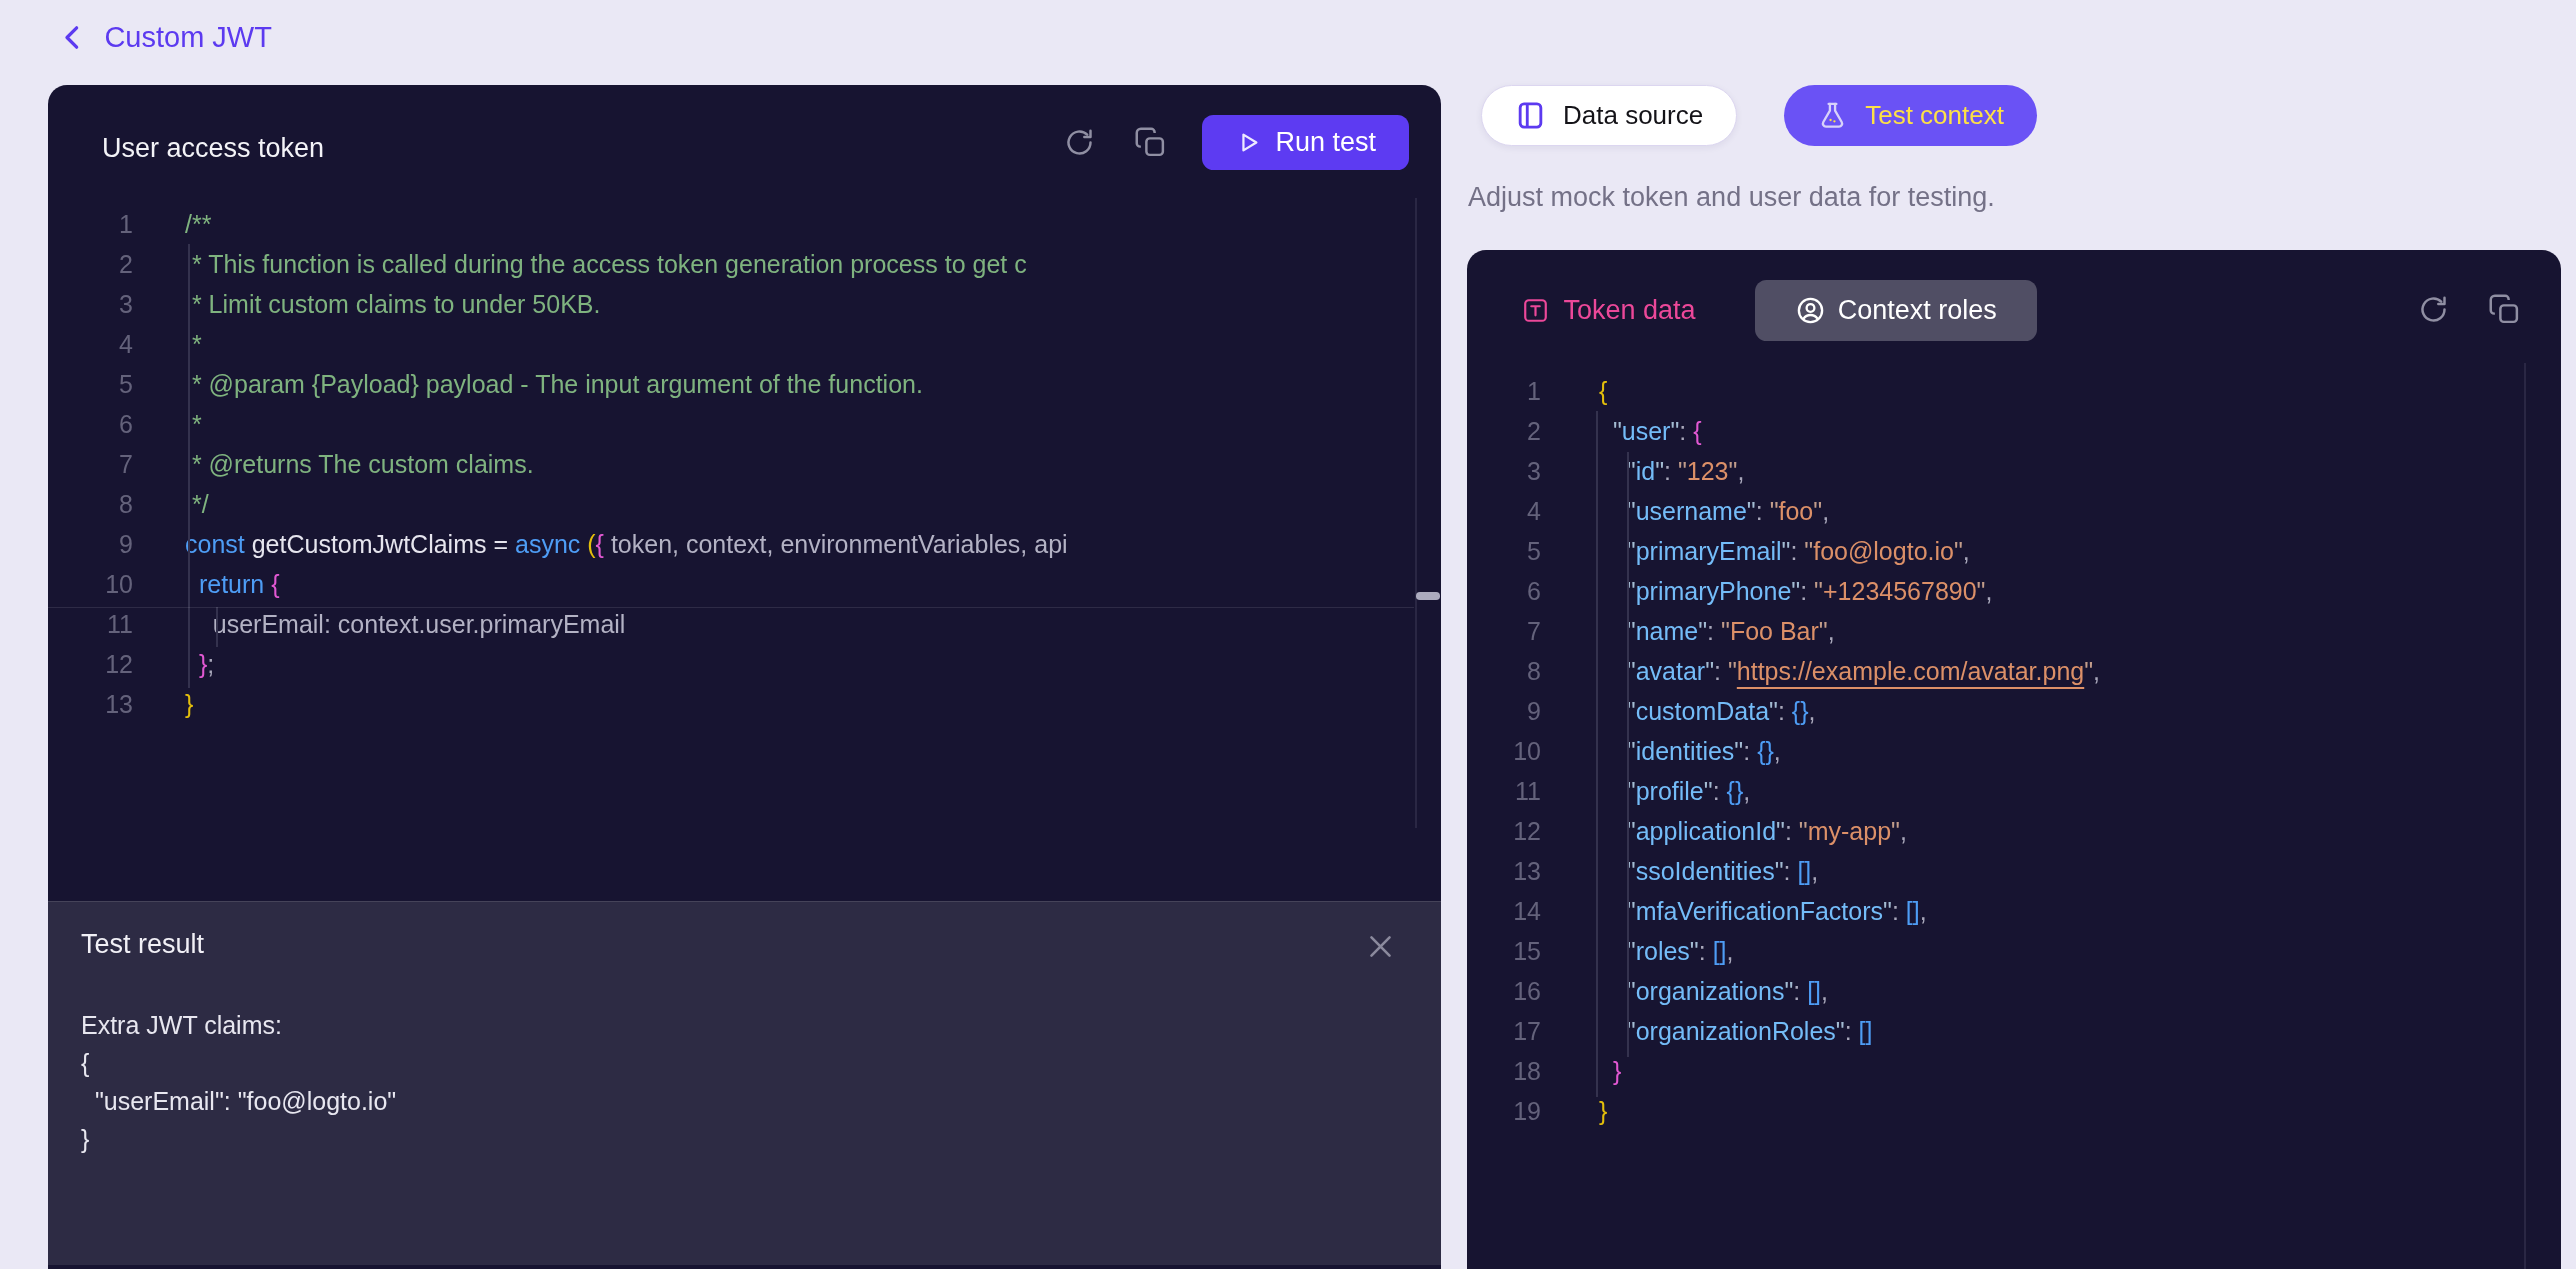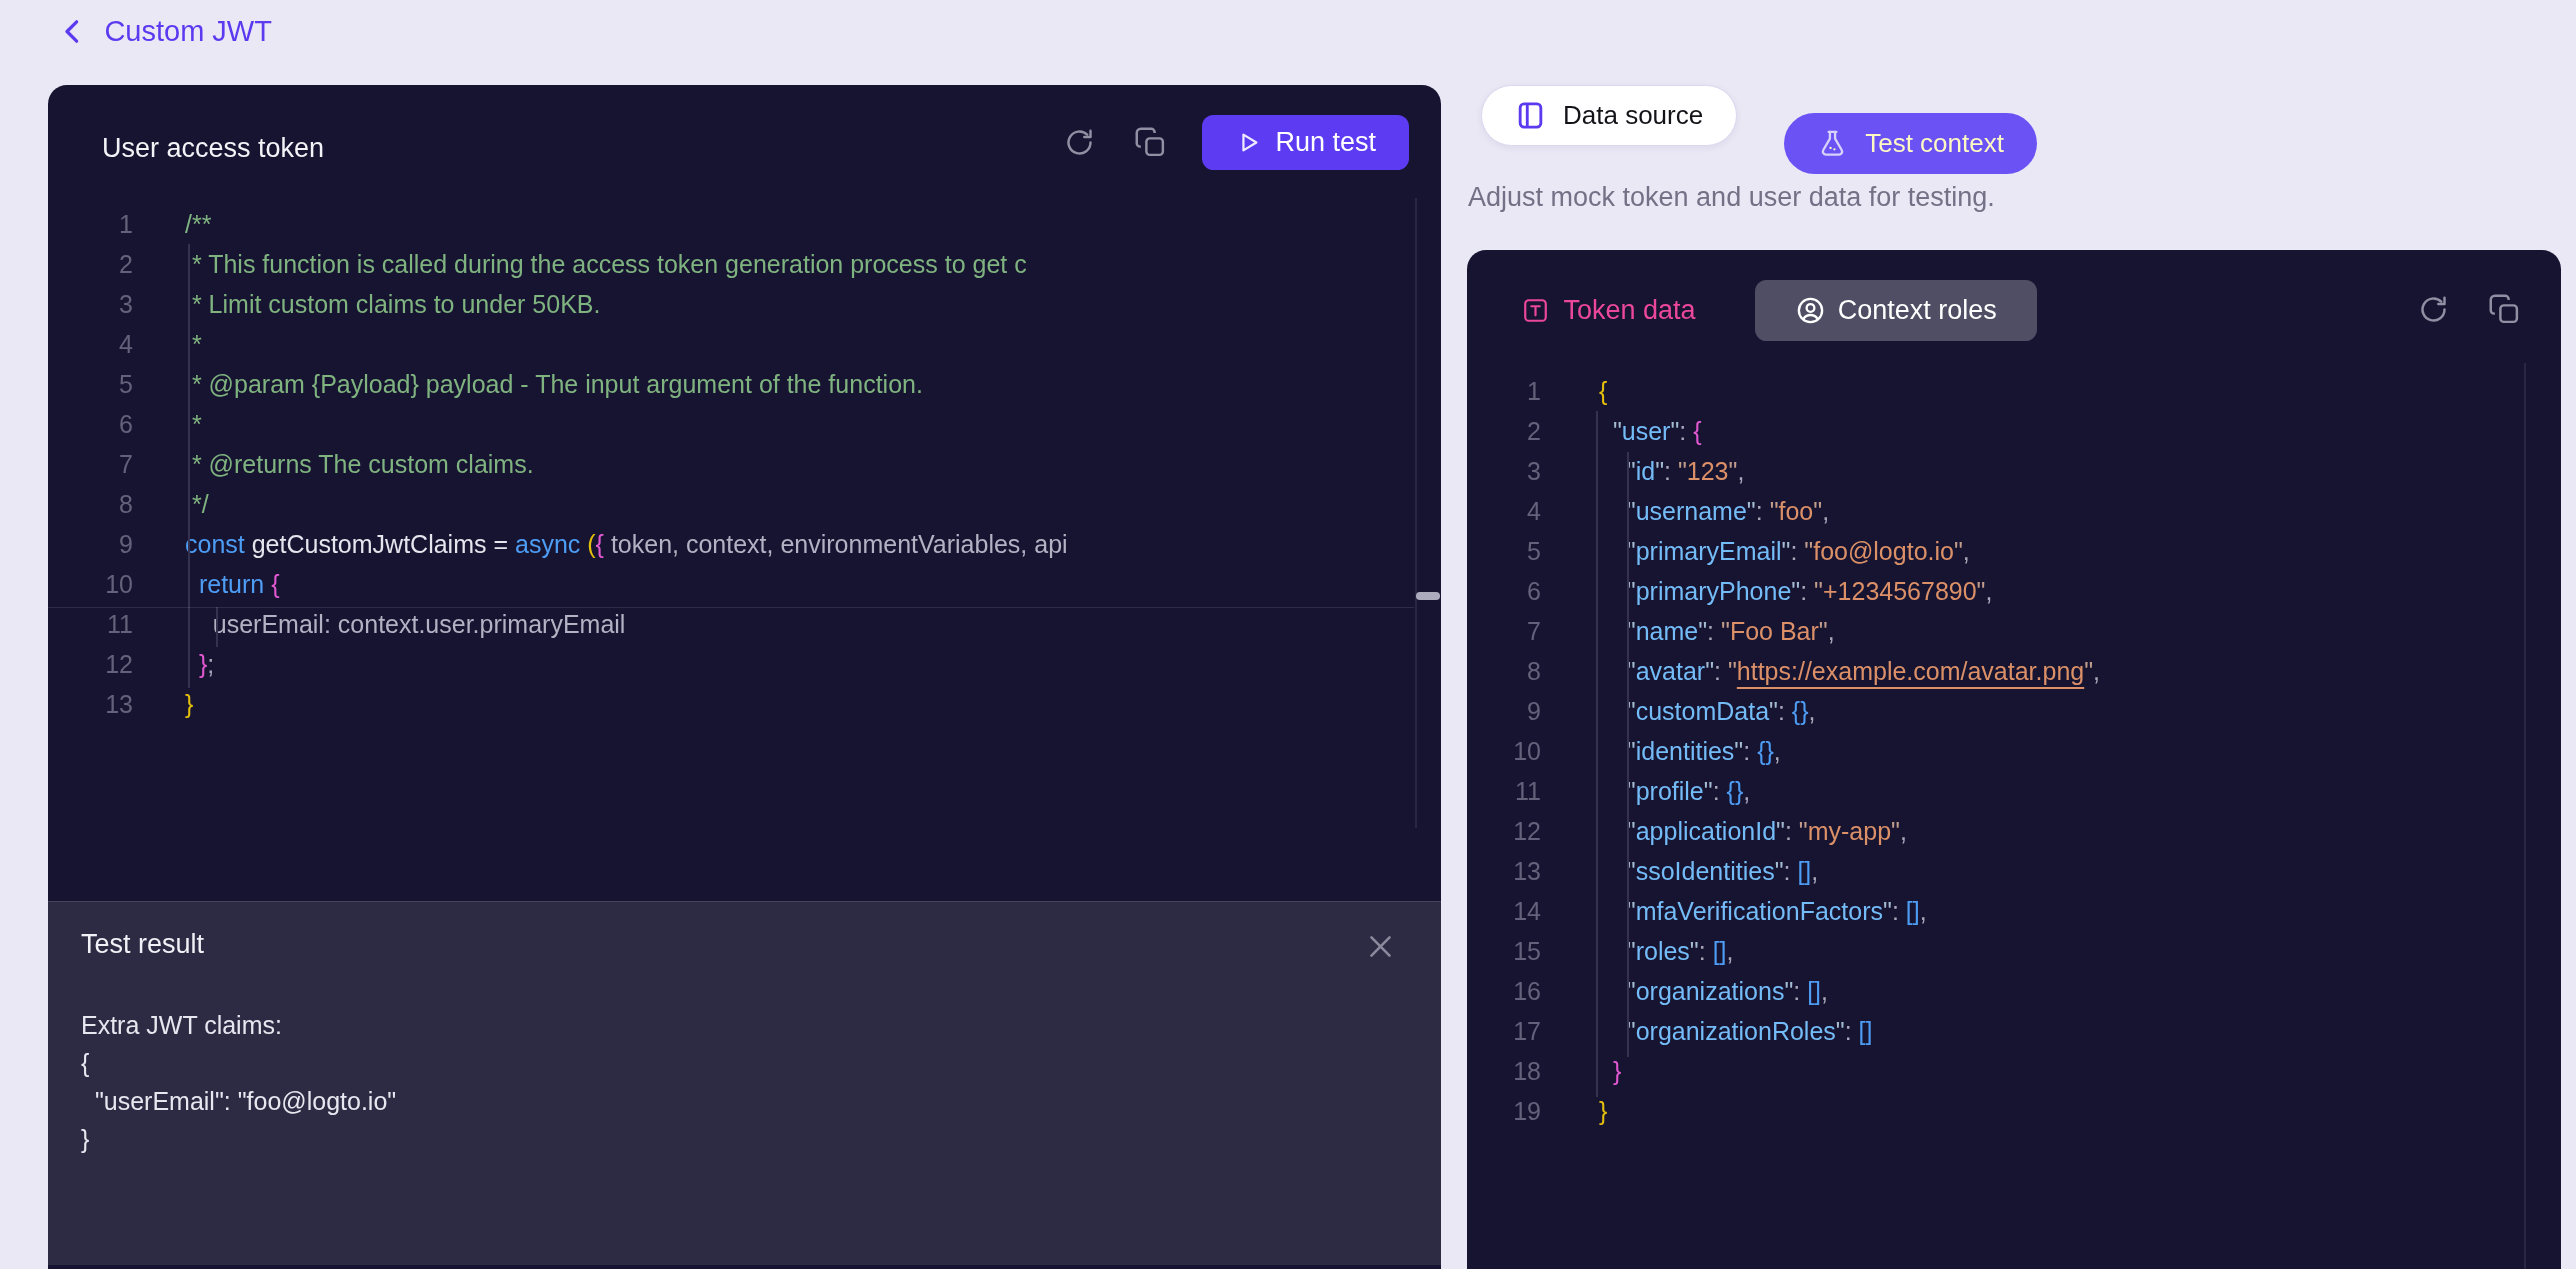--- a/index.html
+++ b/index.html
@@ -9,21 +9,21 @@
     --yellow:#E3BE0B; --pink:#E158D2; --key:#74BCF8; --value:#DC9068;
     --plain:#E6E5EE; --muted:#B3B2C4; --gutter:#64627B; --desc:#747187;
   }
   *{margin:0;padding:0;box-sizing:border-box;}
   html,body{width:2576px;height:1270px;}
   body{position:relative;overflow:hidden;background:var(--page-bg);
        font-family:"Liberation Sans",sans-serif;}
   .mono{font-family:Liberation Sans, sans-serif;}
 
   
-  .nav-back{position:absolute;left:56px;top:15px;display:flex;align-items:center;gap:15.4px;cursor:pointer;}
+  .nav-back{position:absolute;left:56px;top:21px;display:flex;align-items:center;gap:15.4px;cursor:pointer;}
   .nav-back svg{width:33px;height:33px;stroke:var(--link);}
   .nav-back .lbl{font-size:29px;font-weight:500;color:var(--link);}
 
   
   .card{position:absolute;background:var(--card-bg);border-radius:19px;overflow:hidden;}
   #left-card{left:48px;top:85px;width:1393px;height:1204px;}
   #right-card{left:1467px;top:250px;width:1094px;height:1039px;}
 
   
   .ed-header{position:absolute;top:0;left:0;right:0;height:113px;}
@@ -64,21 +64,21 @@
   .tr-close svg{width:31px;height:31px;}
   .tr-content{margin-top:46px;font-size:25px;line-height:38px;color:#E8E7F0;white-space:pre;}
 
   
   .pill-row{position:absolute;left:1481px;top:85px;display:flex;gap:47px;}
   .pill{height:61px;border-radius:31px;display:flex;align-items:center;gap:17px;
     font-size:26px;font-weight:500;cursor:pointer;}
   #pill-datasource{background:#fff;border:1.9px solid #DCD6F0;color:#141318;padding:0 33px;
     box-shadow:0 1.9px 7.7px rgba(40,30,90,0.07);}
   #pill-datasource svg{width:31px;height:35px;stroke:var(--link);}
-  #pill-testcontext{background:var(--accent-light);color:#fef9c3;padding:0 33px;margin-top:28px;}
+  #pill-testcontext{background:var(--accent-light);color:#fde047;padding:0 33px;}
   #pill-testcontext svg{width:31px;height:35px;stroke:#D8D2FA;}
   .right-desc{position:absolute;left:1468px;top:182px;font-size:27px;color:var(--desc);}
 
   
   .tab{position:absolute;display:flex;align-items:center;cursor:pointer;}
   #tab-token{left:54px;top:30px;height:61px;gap:13.4px;color:#ec4899;}
   #tab-token svg{width:29px;height:29px;}
   #tab-context{left:288px;top:30px;width:282px;height:61px;background:var(--tab-active);
     border-radius:11.5px;justify-content:center;gap:11.5px;color:#FFFFFF;}
   #tab-context svg{width:31px;height:31px;}

